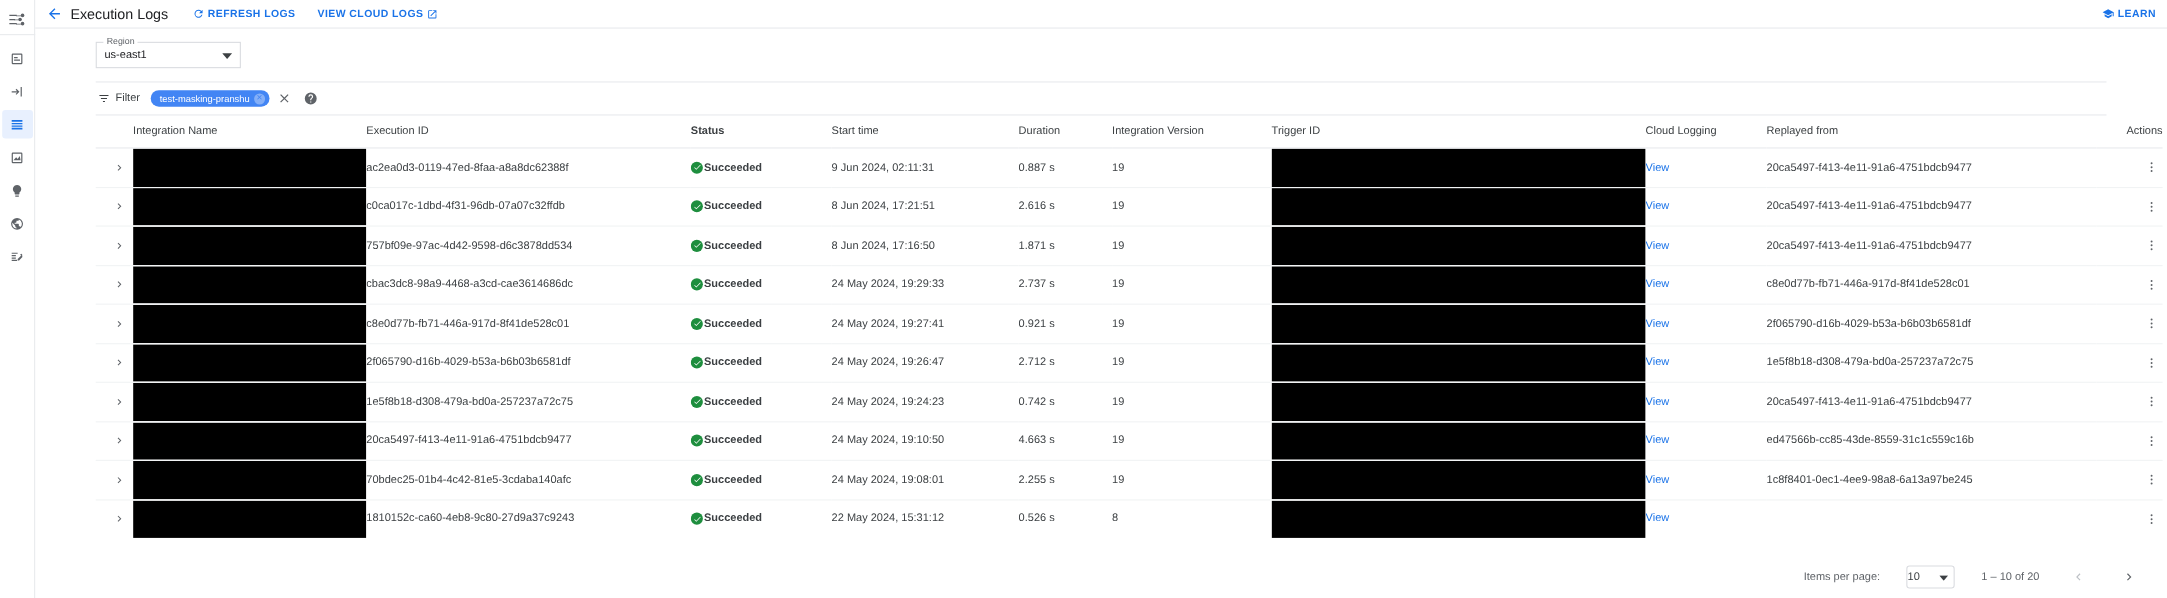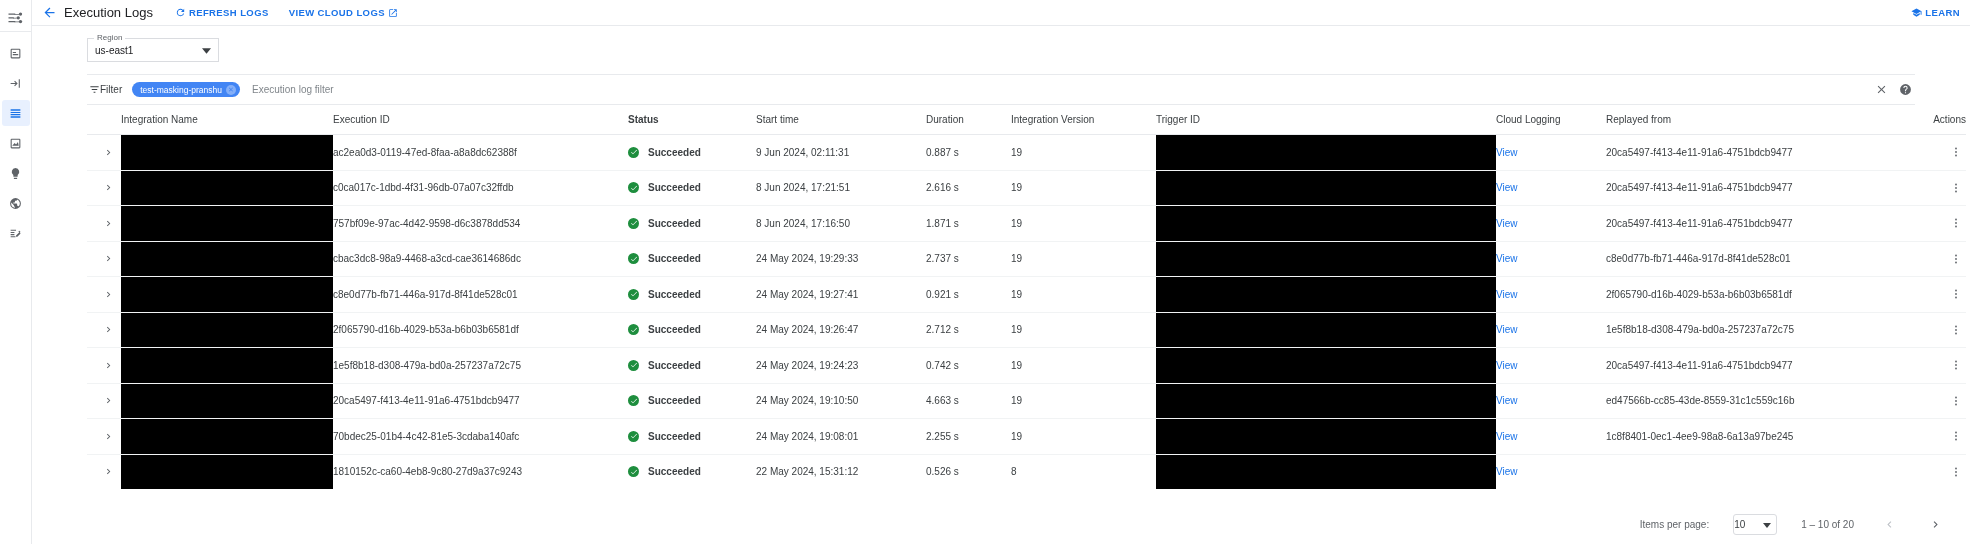--- a/index.html
+++ b/index.html
@@ -87,21 +87,21 @@
   .region-caret { position: absolute; right: 7px; top: 9px; }
 
   
   .filter-sep { margin: 12px 55px 0 55px; border-top: 1px solid #e8eaed; }
   .filter-bar {
     display: flex; align-items: center;
     height: 30px; margin: 0 55px; padding: 0 0 0 2px;
     border-bottom: 1px solid #e8eaed;
   }
   .filter-label {
-    display: flex; align-items: center; 
+    display: flex; align-items: center; gap: 5px;
     font-size: 10px; color: #3c4043; font-weight: 500;
     margin-right: 10px;
   }
   .chip {
     display: inline-flex; align-items: center; gap: 4px;
     background: #4285f4; color: #fff;
     height: 15px; border-radius: 8px; padding: 0 4px 0 8px;
     font-size: 8.5px; white-space: nowrap; cursor: pointer;
   }
   .chip-x {
@@ -149,21 +149,21 @@
   .c-cloud   { width: 110px; }
   .c-replay  { width: 300px; }
   .c-act     { width: 60px; }
 
   .expander {
     width: 20px; height: 20px; display: flex; align-items: center; justify-content: center;
     cursor: pointer; margin-left: 11px;
   }
   .expander svg { fill: #5f6368; }
   .redacted { background: #000; height: 34.5px; display: block; }
-  .status-cell { display: flex; align-items: center; gap: 9px; }
+  .status-cell { display: flex; align-items: center; gap: 1px; }
   .ok-icon {
     width: 11px; height: 11px; border-radius: 50%; background: #1e8e3e;
     display: flex; align-items: center; justify-content: center; flex: 0 0 11px;
   }
   .ok-icon svg { fill: #fff; }
   .view-link { color: #1a73e8; cursor: pointer; text-decoration: none; }
   .kebab {
     width: 20px; height: 20px; display: flex; align-items: center; justify-content: center;
     cursor: pointer; margin-left: 2px;
   }
@@ -290,21 +290,20 @@
       <div class="filter-label">
         <svg width="11" height="11" viewBox="0 0 24 24" fill="#3c4043">
             <path d="M3 5h18v2H3zM6 11h12v2H6zM10 17h4v2h-4z"></path>
           </svg>
         <span>Filter</span>
       </div>
       <span class="chip">
         <span>test-masking-pranshu</span>
         <span class="chip-x">✕</span>
       </span>
-      <input class="filter-input" value="" placeholder="Execution log filter" style="">
       <div class="filter-icon-btn">
         <svg width="13" height="13" viewBox="0 0 24 24">
             <path d="M19 6.41 17.59 5 12 10.59 6.41 5 5 6.41 10.59 12 5 17.59 6.41 19 12 13.41 17.59 19 19 17.59 13.41 12z"></path>
           </svg>
       </div>
       <div class="filter-icon-btn">
         <svg width="13" height="13" viewBox="0 0 24 24">
             <path d="M12 2a10 10 0 1 0 0 20 10 10 0 0 0 0-20zm1 17h-2v-2h2v2zm2.07-7.75-.9.92C13.45 12.9 13 13.5 13 15h-2v-.5c0-1.1.45-2.1 1.17-2.83l1.24-1.26A2 2 0 0 0 14 9a2 2 0 1 0-4 0H8a4 4 0 1 1 8 0c0 .88-.36 1.68-.93 2.25z"></path>
           </svg>
       </div>

